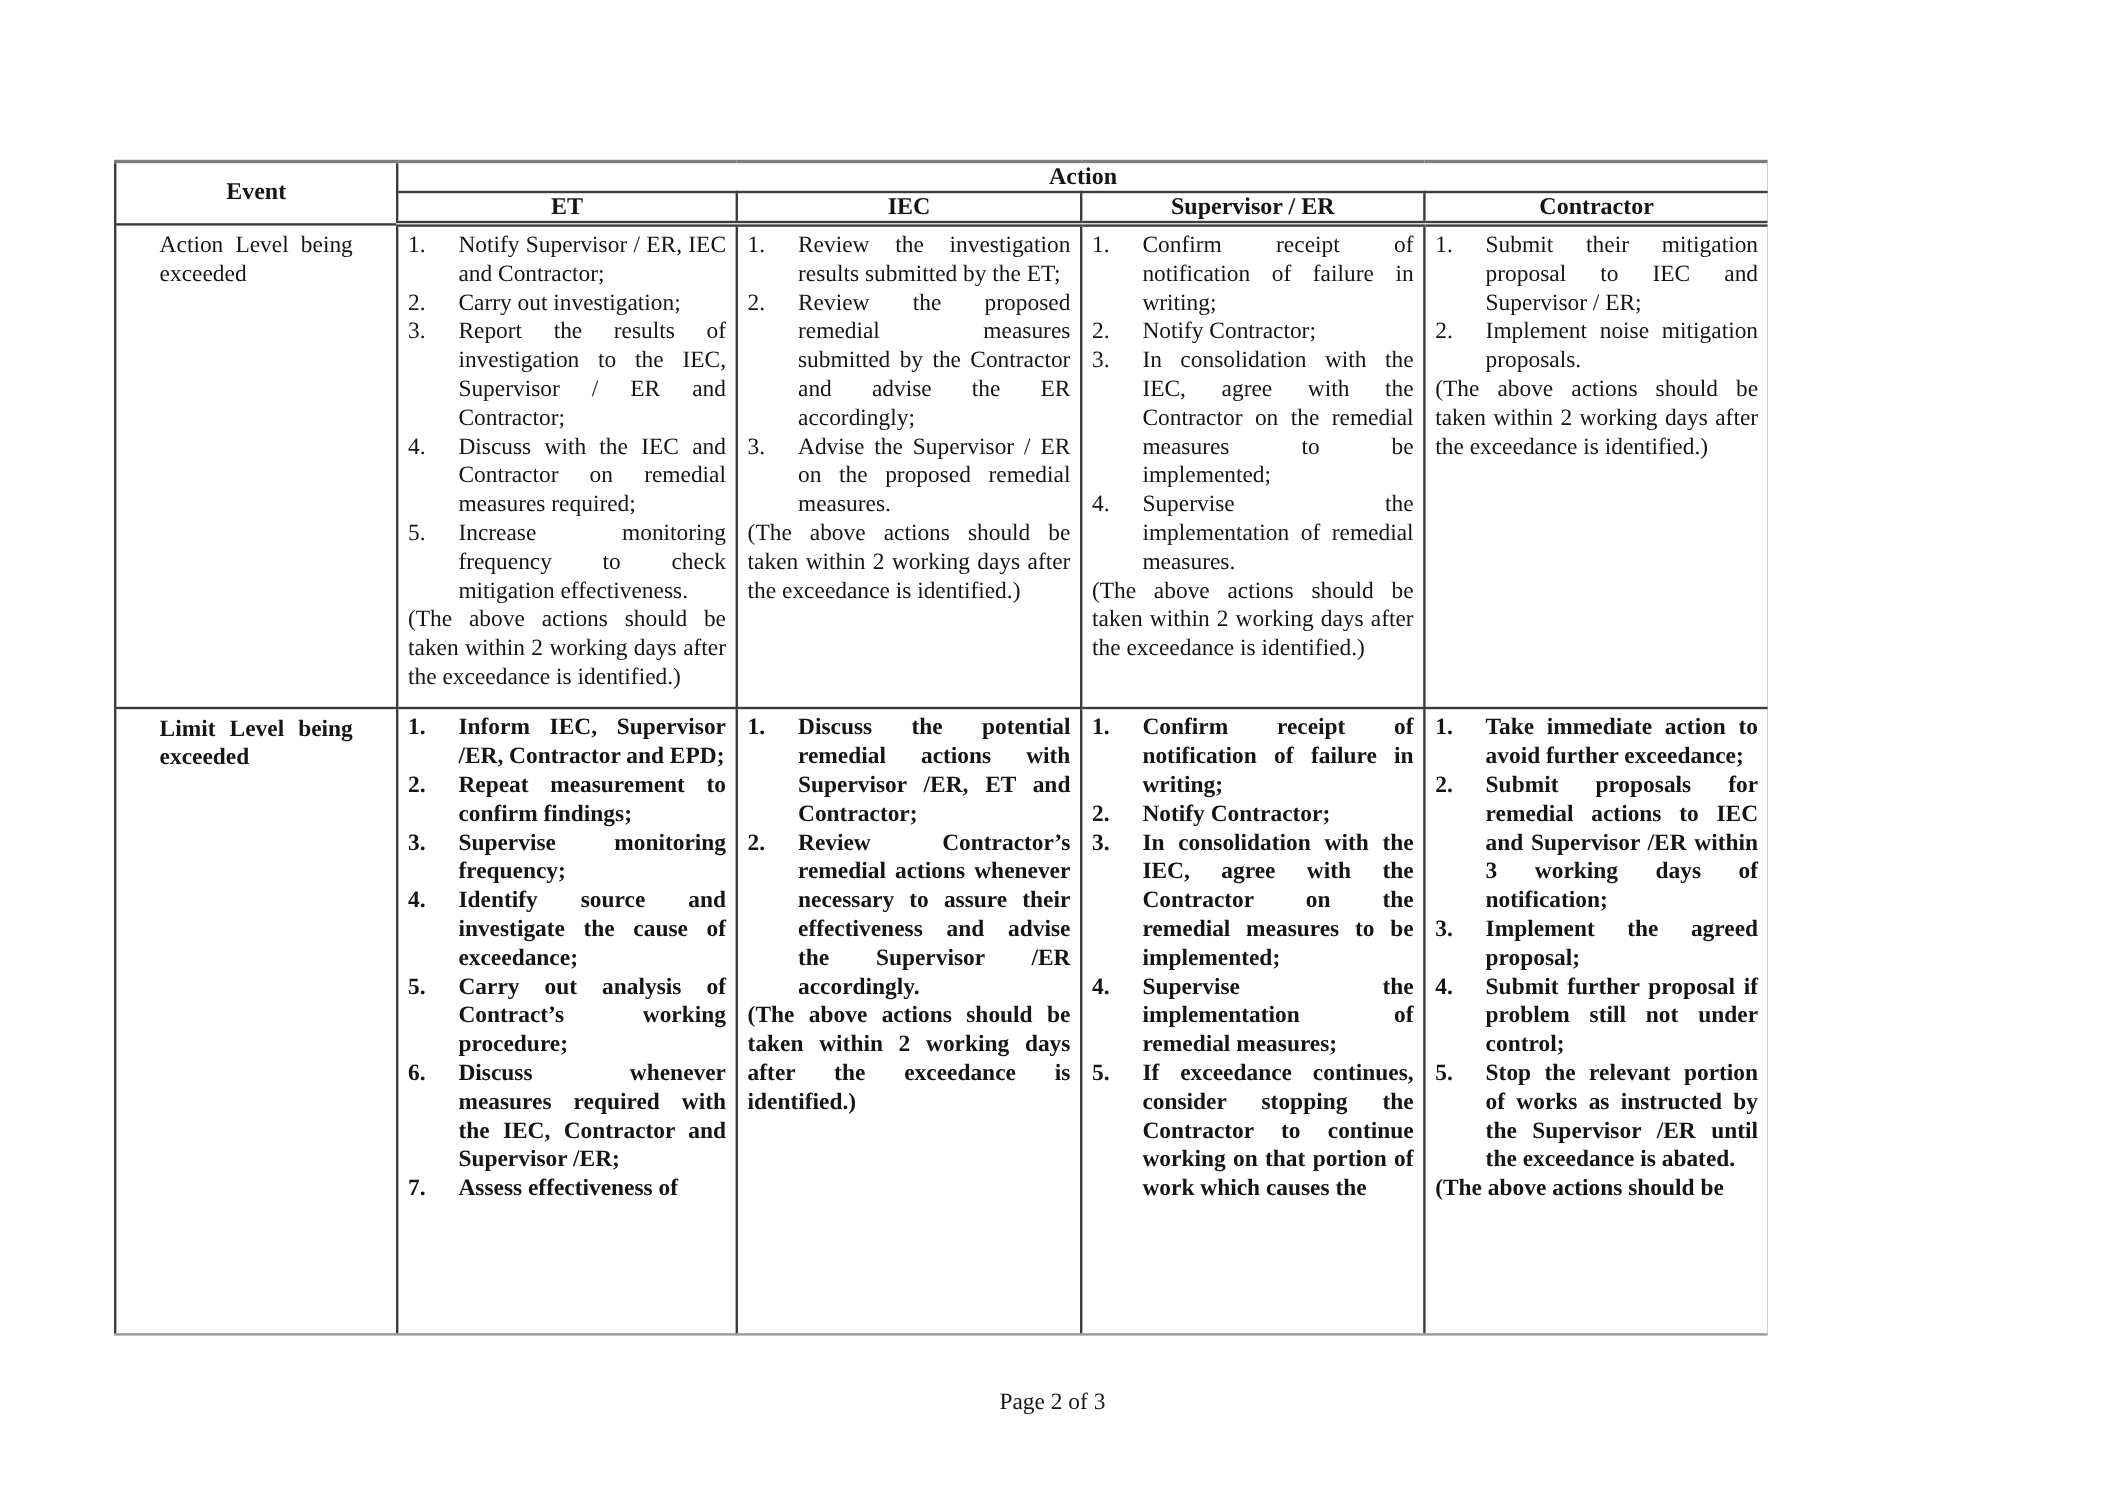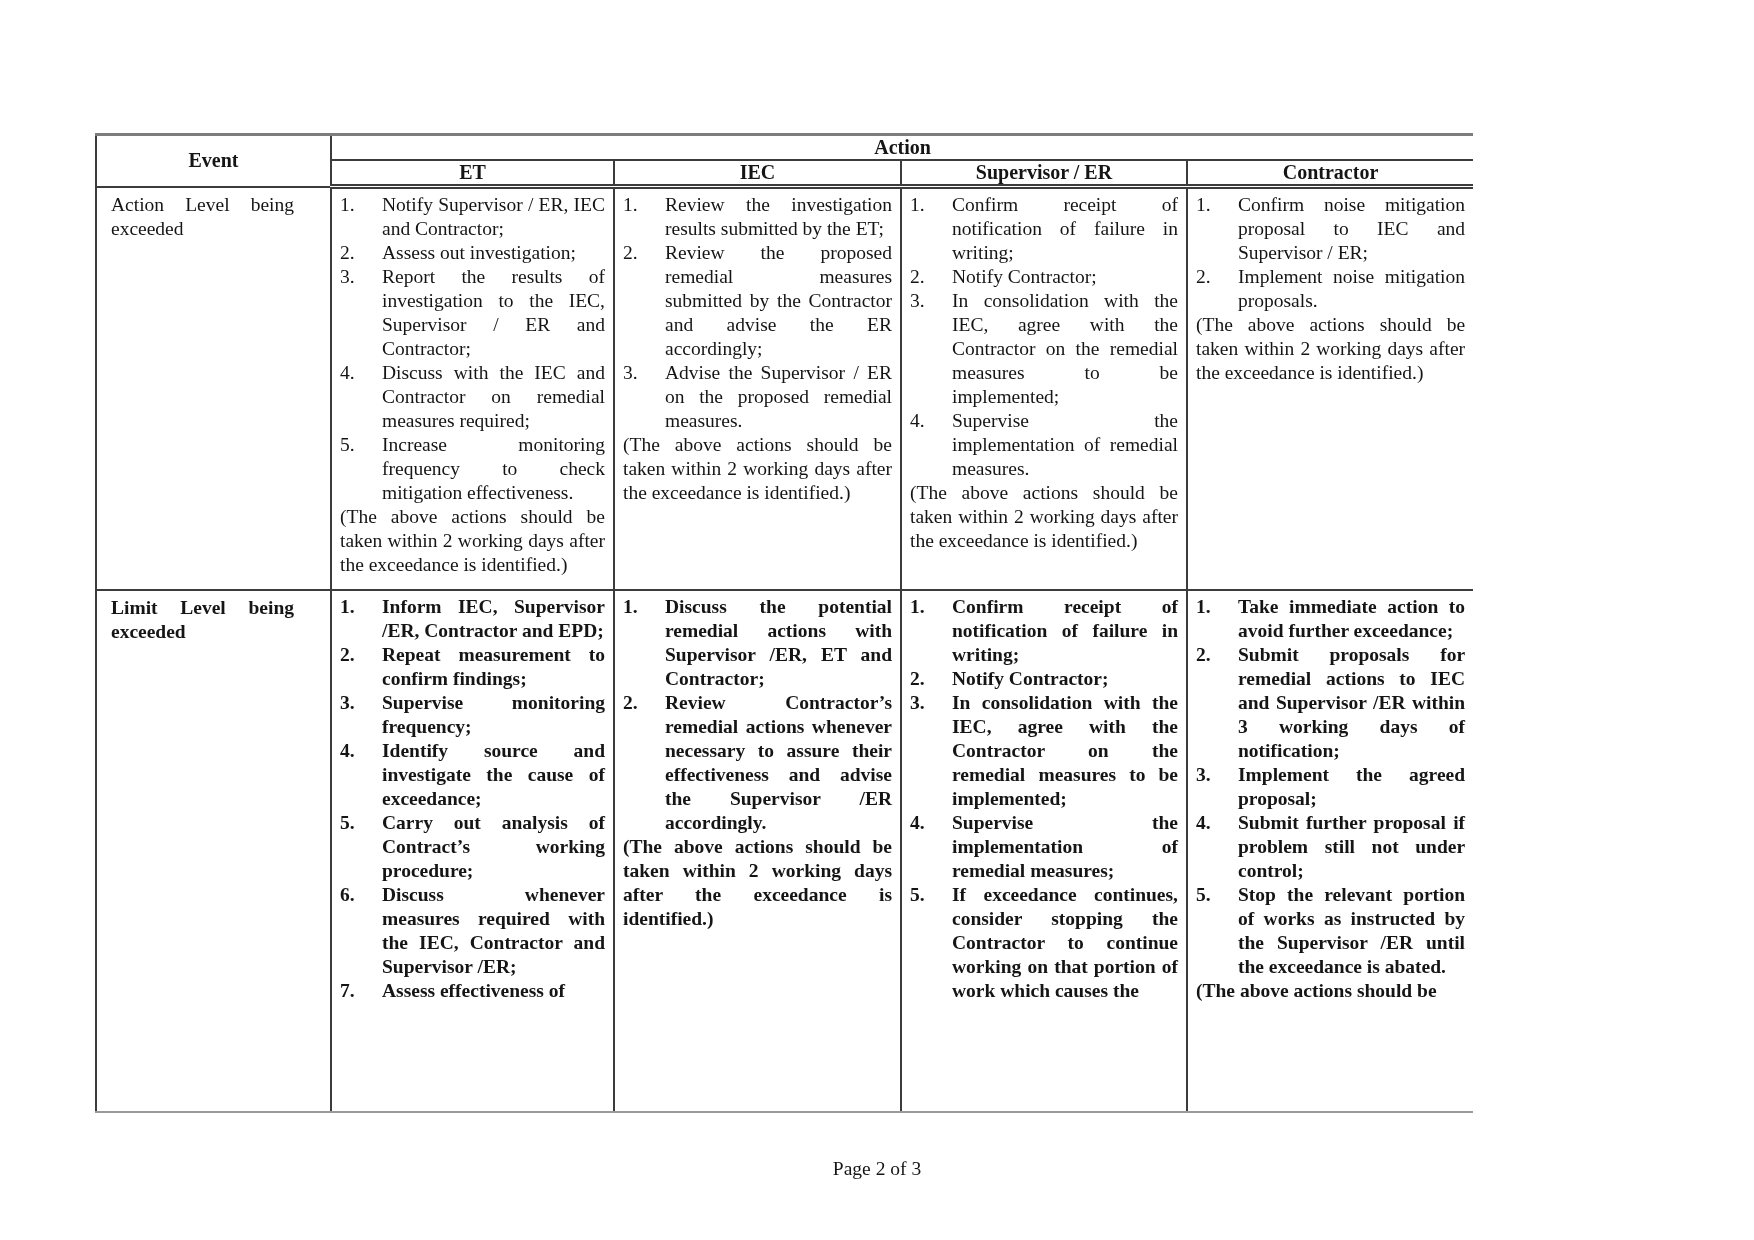--- a/index.html
+++ b/index.html
@@ -24,21 +24,21 @@
   }
   thead tr.top th{border-top:3px solid #7d7d7d;height:25px;}
   th.ev{border-bottom:5px double #3c3c3c;font-family:Liberation Serif, serif;}
   tr.subhead th{height:26px;border-bottom:5px double #3c3c3c;}
   tbody td{
     vertical-align:top;font-size:19.5px;line-height:24px;
   }
   tbody tr.row1{height:403px;}
   tbody tr.row2{height:526px;font-weight:bold;}
   td.event-cell{
-    padding:5px 36px 0 14px;text-align:justify;
+    padding:5px 36px 0 36px;text-align:justify;
   }
   td.action-cell{
     padding:4px 8px 0 8px;
   }
   .li{
     position:relative;padding-left:42px;text-align:justify;
   }
   .num{
     position:absolute;left:0;top:0;
   }
@@ -78,21 +78,21 @@
       <tr class="row1">
         <td class="event-cell">Action Level being exceeded</td>
         <td class="action-cell">
           <div class="list">
               <div class="li">
                 <span class="num">1.</span>
                 <div class="txt">Notify Supervisor / ER, IEC and Contractor;</div>
               </div>
               <div class="li">
                 <span class="num">2.</span>
-                <div class="txt">Assess out investigation;</div>
+                <div class="txt">Carry out investigation;</div>
               </div>
               <div class="li">
                 <span class="num">3.</span>
                 <div class="txt">Report the results of investigation to the IEC, Supervisor / ER and Contractor;</div>
               </div>
               <div class="li">
                 <span class="num">4.</span>
                 <div class="txt">Discuss with the IEC and Contractor on remedial measures required;</div>
               </div>
               <div class="li">
@@ -137,21 +137,21 @@
                 <span class="num">4.</span>
                 <div class="txt">Supervise the implementation of remedial measures.</div>
               </div>
             </div>
           <div class="note">(The above actions should be taken within 2 working days after the exceedance is identified.)</div>
         </td>
         <td class="action-cell">
           <div class="list">
               <div class="li">
                 <span class="num">1.</span>
-                <div class="txt">Confirm noise mitigation proposal to IEC and Supervisor / ER;</div>
+                <div class="txt">Submit their mitigation proposal to IEC and Supervisor / ER;</div>
               </div>
               <div class="li">
                 <span class="num">2.</span>
                 <div class="txt">Implement noise mitigation proposals.</div>
               </div>
             </div>
           <div class="note">(The above actions should be taken within 2 working days after the exceedance is identified.)</div>
         </td>
       </tr>
       <tr class="row2">

